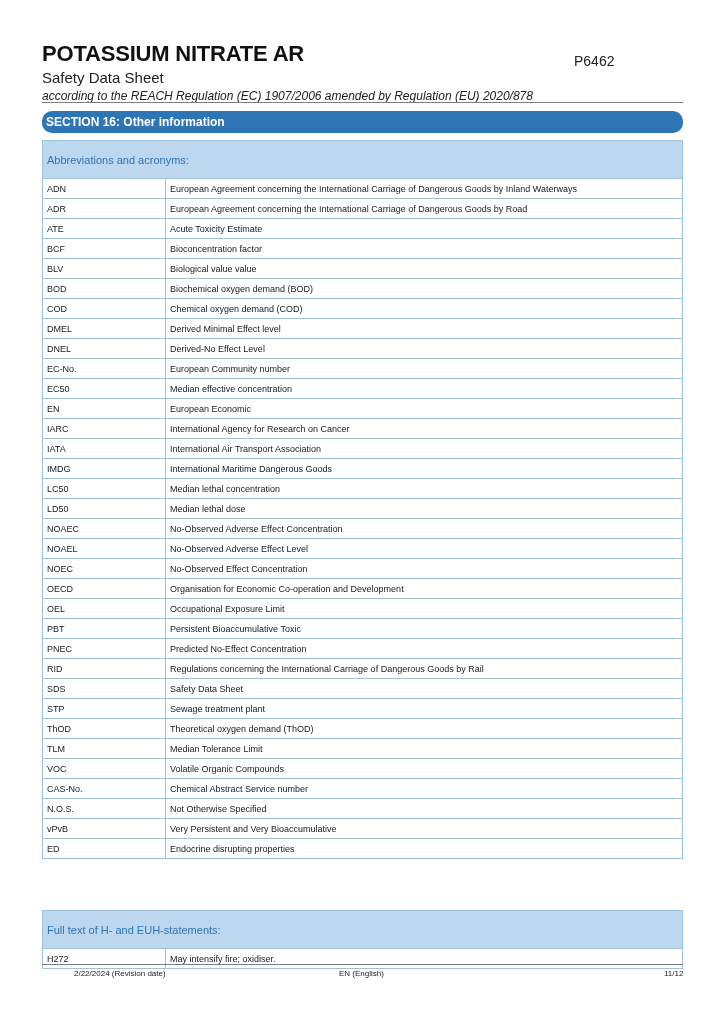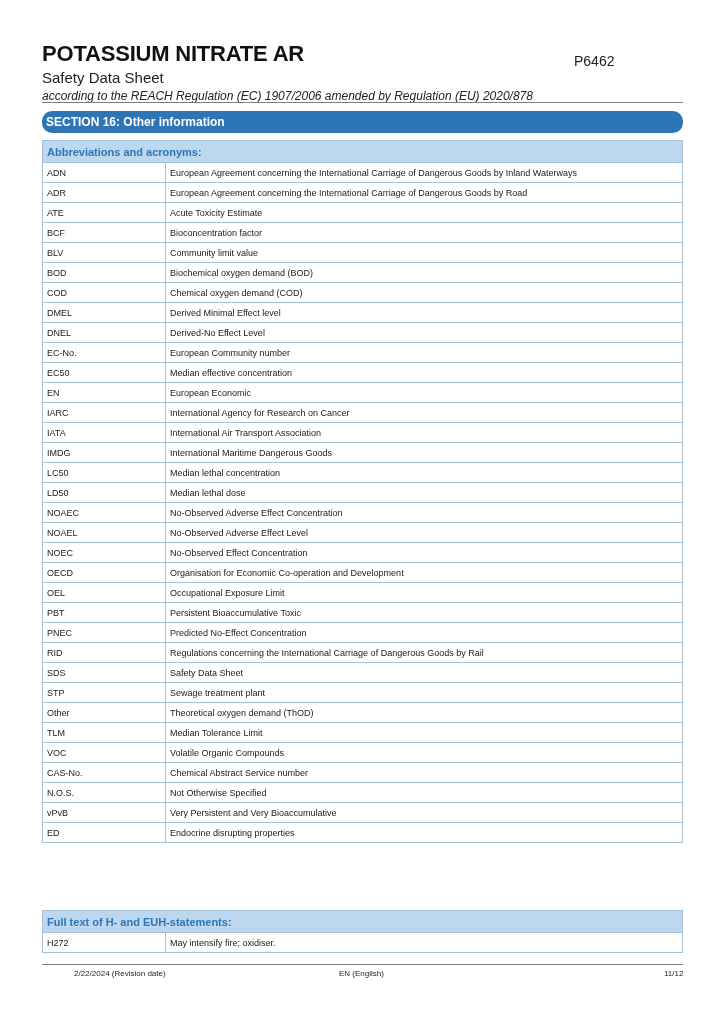--- a/index.html
+++ b/index.html
@@ -9,21 +9,21 @@
   .code { position: absolute; left: 550px; top: 53px; font-size: 14px; color: #222; margin-left: 24px; }
   .subtitle { position: absolute; left: 42px; top: 69px; font-size: 15px; color: #222; }
   .regline { position: absolute; left: 42px; top: 89px; font-size: 12px; color: #222; font-style: italic; }
   .rule { position: absolute; left: 42px; width: 641px; height: 1px; background: #7f7f7f; }
   .section-bar { position: absolute; left: 42px; top: 111px; width: 641px; height: 22px;
                  background: #2e75b6; color: #ffffff; font-weight: bold; font-size: 12px;
                  line-height: 22px; box-sizing: border-box; padding-left: 4px; border-radius: 10px; }
   table.sds { position: absolute; left: 42px; width: 641px; border-collapse: collapse; table-layout: fixed; }
   table.sds td { border: 1px solid #9fc1db; font-size: 9px; color: #1a1a1a; padding: 0 0 0 4px; height: 20px; box-sizing: border-box; white-space: nowrap; overflow: hidden; }
   table.sds td.abbr { width: 123px; }
-  table.sds tr.head td { background: #bdd7ee; color: #2e75b6; font-weight: bold; font-size: 11px; height: 22px; }
+  table.sds tr.head td { background: #bdd7ee; color: #2e75b6; font-weight: normal; font-size: 11px; height: 38px; }
   .footer { position: absolute; top: 969px; font-size: 8px; color: #222; }
 </style>
 </head>
 <body>
 
 <div class="title">POTASSIUM NITRATE AR</div>
 <div class="code">P6462</div>
 <div class="subtitle">Safety Data Sheet</div>
 <div class="regline">according to the REACH Regulation (EC) 1907/2006 amended by Regulation (EU) 2020/878</div>
 <div class="rule" style="top:102px;"></div>
@@ -50,21 +50,21 @@
       <tr>
         <td class="abbr">ATE</td>
         <td>Acute Toxicity Estimate</td>
       </tr>
       <tr>
         <td class="abbr">BCF</td>
         <td>Bioconcentration factor</td>
       </tr>
       <tr>
         <td class="abbr">BLV</td>
-        <td>Community limit value</td>
+        <td>Biological value value</td>
       </tr>
       <tr>
         <td class="abbr">BOD</td>
         <td>Biochemical oxygen demand (BOD)</td>
       </tr>
       <tr>
         <td class="abbr">COD</td>
         <td>Chemical oxygen demand (COD)</td>
       </tr>
       <tr>
@@ -141,21 +141,21 @@
       </tr>
       <tr>
         <td class="abbr">SDS</td>
         <td>Safety Data Sheet</td>
       </tr>
       <tr>
         <td class="abbr">STP</td>
         <td>Sewage treatment plant</td>
       </tr>
       <tr>
-        <td class="abbr">Other</td>
+        <td class="abbr">ThOD</td>
         <td>Theoretical oxygen demand (ThOD)</td>
       </tr>
       <tr>
         <td class="abbr">TLM</td>
         <td>Median Tolerance Limit</td>
       </tr>
       <tr>
         <td class="abbr">VOC</td>
         <td>Volatile Organic Compounds</td>
       </tr>

